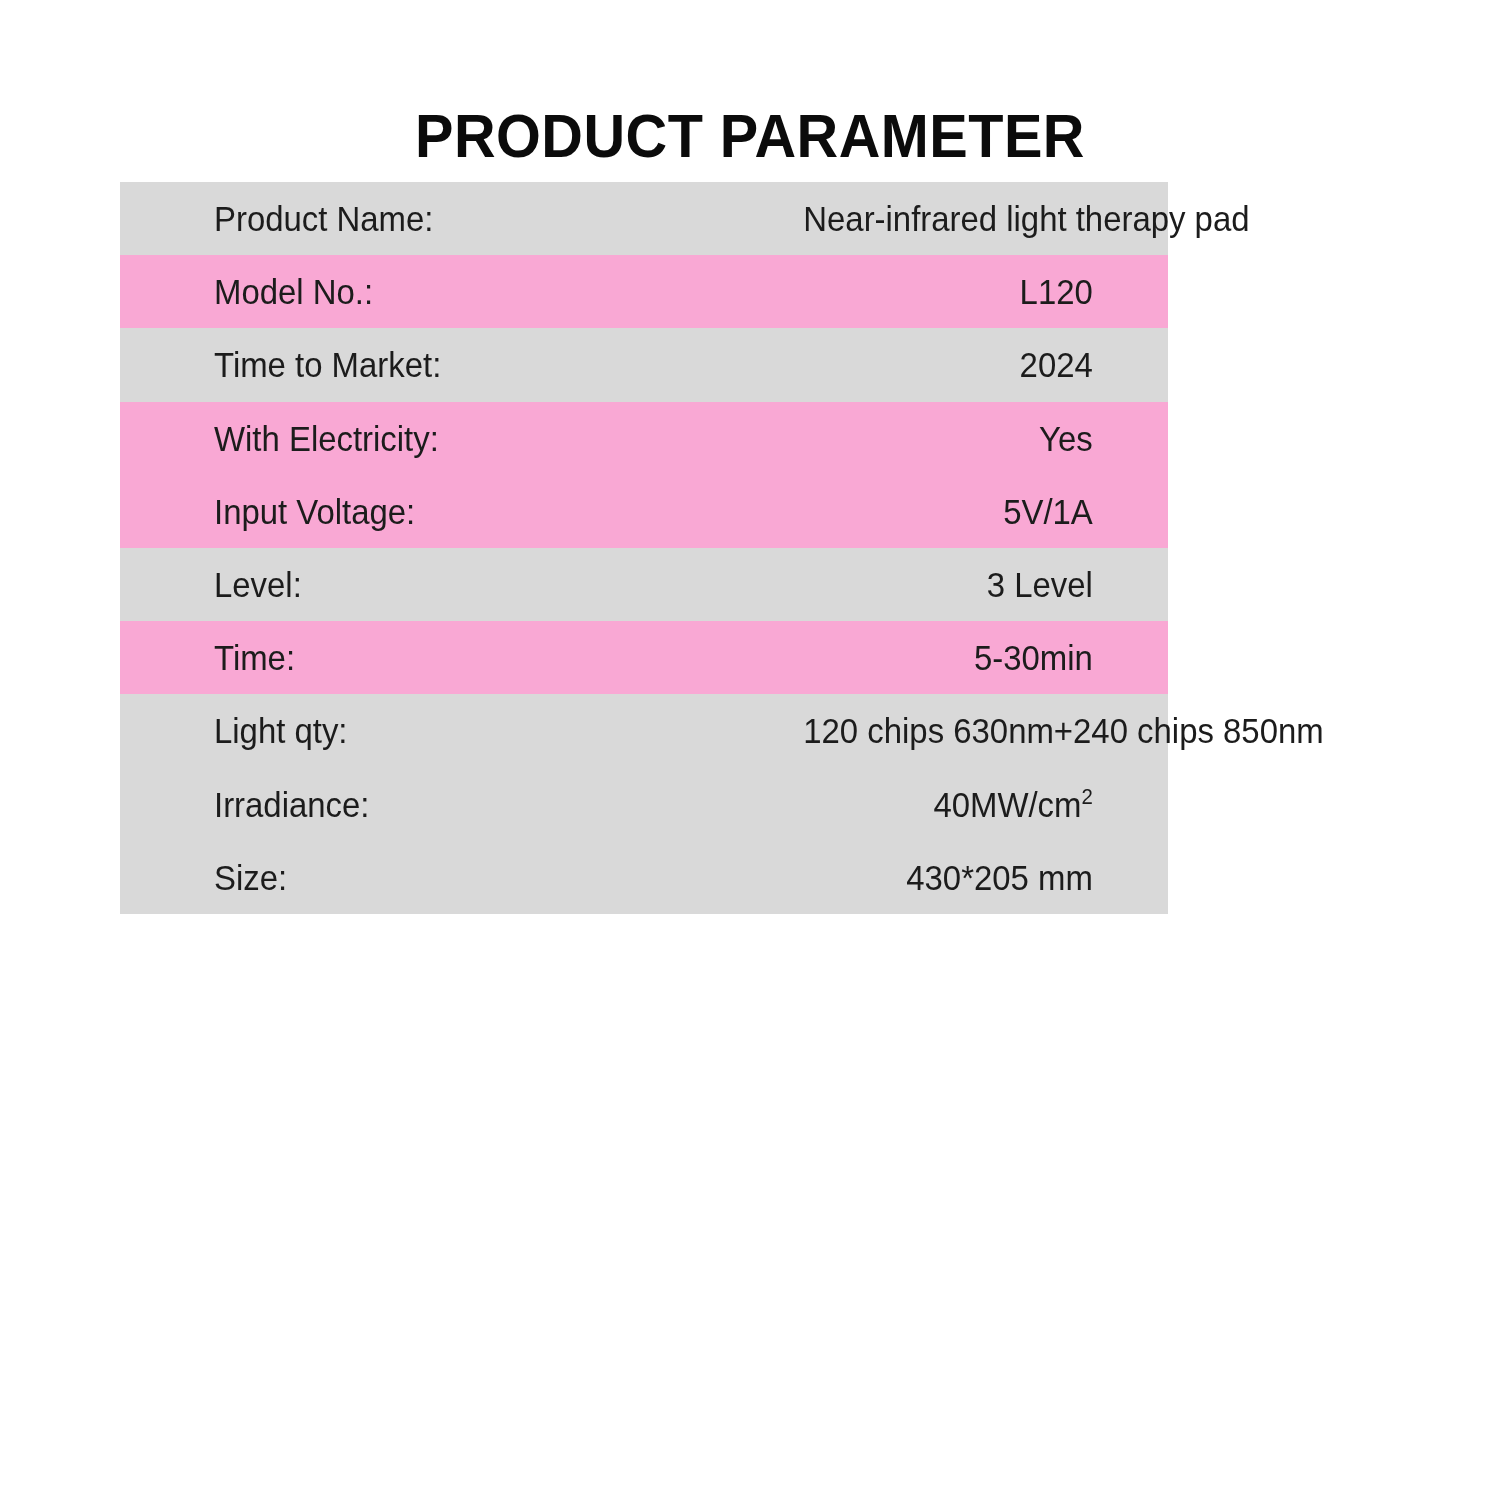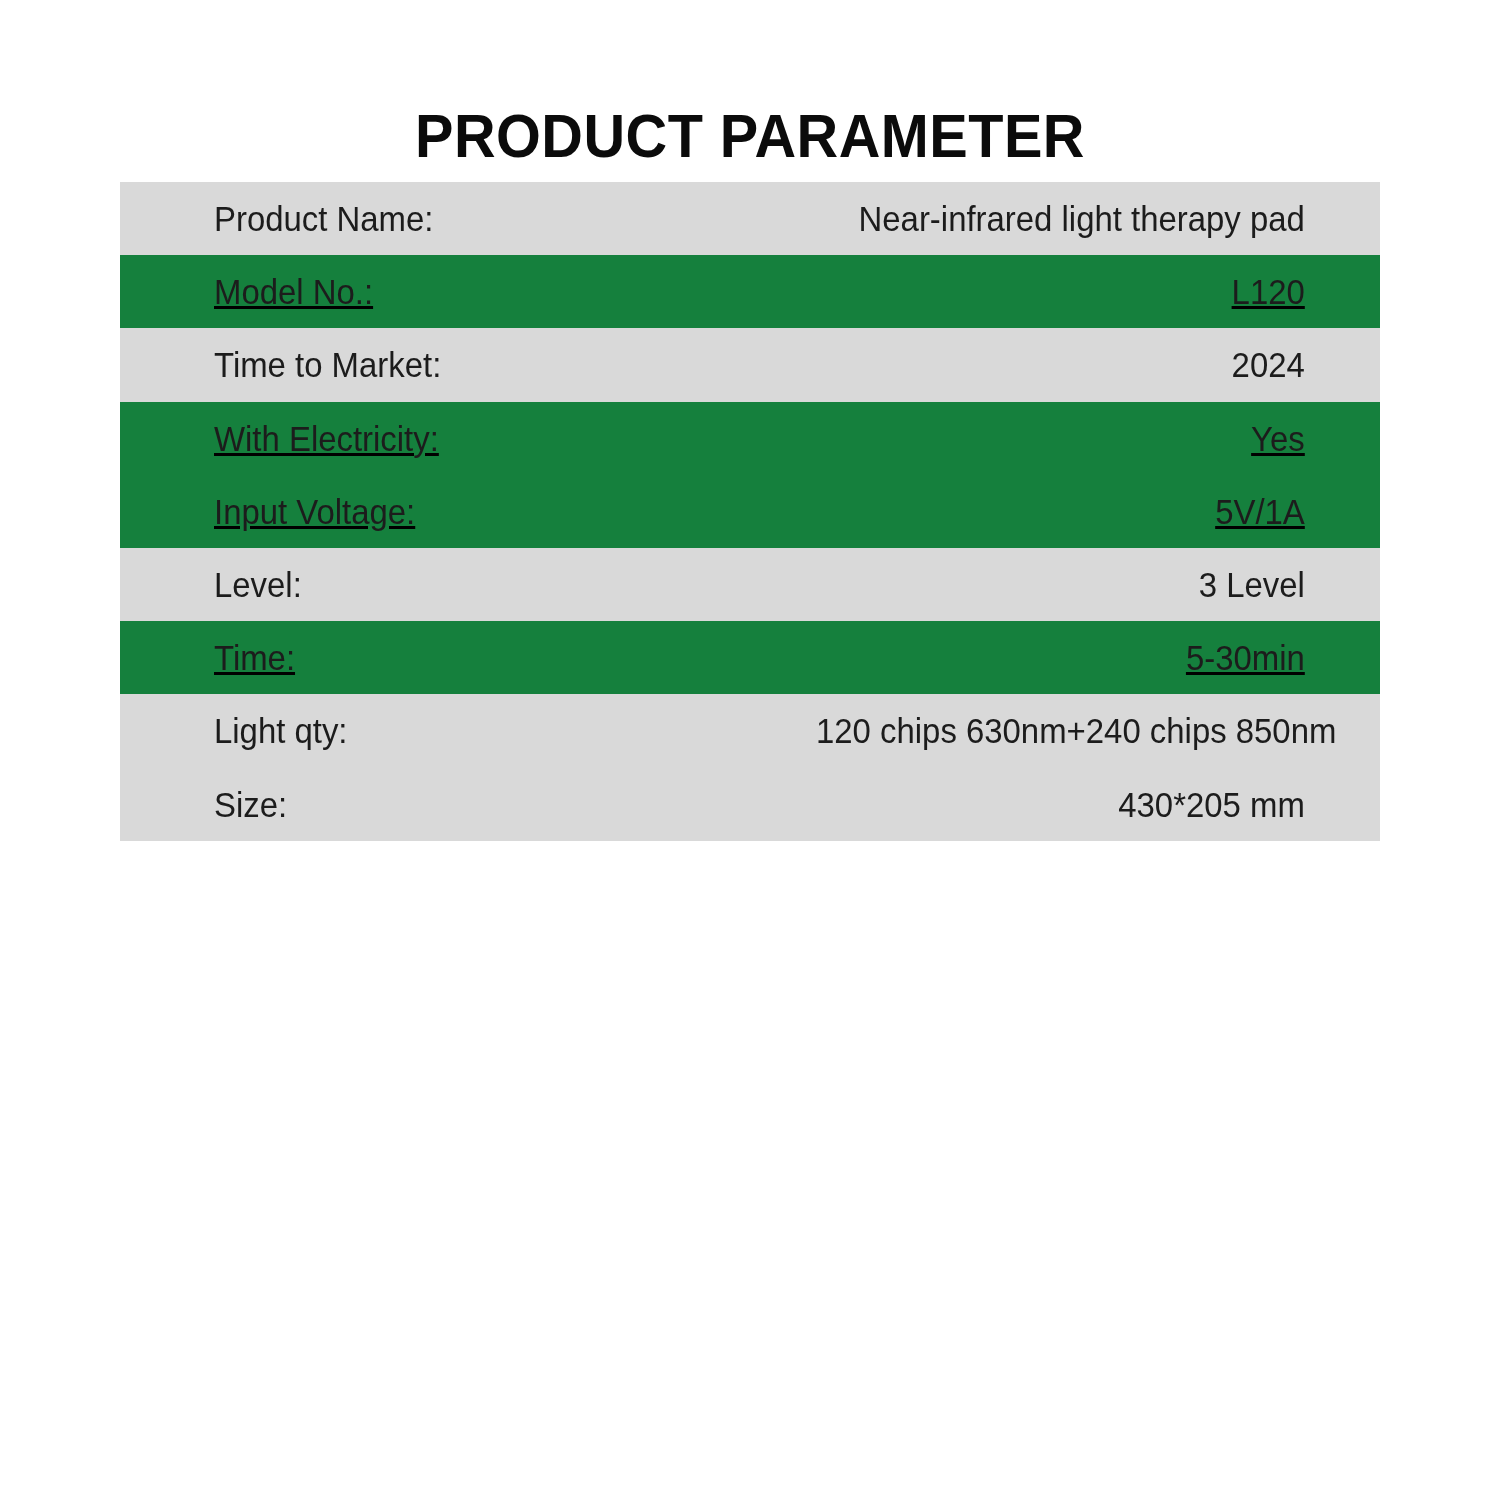--- a/index.html
+++ b/index.html
@@ -36,31 +36,31 @@
     line-height: 72px;
     transform: scaleX(0.93);
     transform-origin: center top;
     white-space: nowrap;
   }
 
   .param-table {
     position: absolute;
     left: 120px;
     top: 182px;
-    width: 1260px;
+    width: 1048px;
     border-collapse: collapse;
     table-layout: fixed;
   }
 
   .param-table tr {
     height: 73.2px;
   }
 
   .param-table tr.row-dark { background: #d9d9d9; }
-  .param-table tr.row-light { background: #15803d; text-decoration: underline; }
+  .param-table tr.row-light { background: #f9a8d4; }
 
   .param-table td {
     padding: 0;
     vertical-align: middle;
     font-family: "Liberation Sans", sans-serif;
     font-weight: 300;
     font-size: 35px;
     color: #1c1c1c;
     line-height: 73.2px;
     white-space: nowrap;
@@ -123,19 +123,23 @@
         </tr>
         <tr class="row-light">
           <td class="cell-label">Time:</td>
           <td class="cell-value">5-30min</td>
         </tr>
         <tr class="row-dark">
           <td class="cell-label">Light qty:</td>
           <td class="cell-value">120 chips 630nm+240 chips 850nm</td>
         </tr>
         <tr class="row-dark">
+          <td class="cell-label">Irradiance:</td>
+          <td class="cell-value"><span>40MW/cm</span><sup>2</sup></td>
+        </tr>
+        <tr class="row-dark">
           <td class="cell-label">Size:</td>
           <td class="cell-value">430*205 mm</td>
         </tr>
       </tbody>
   </table>
 
 </div>
 
 </body></html>

